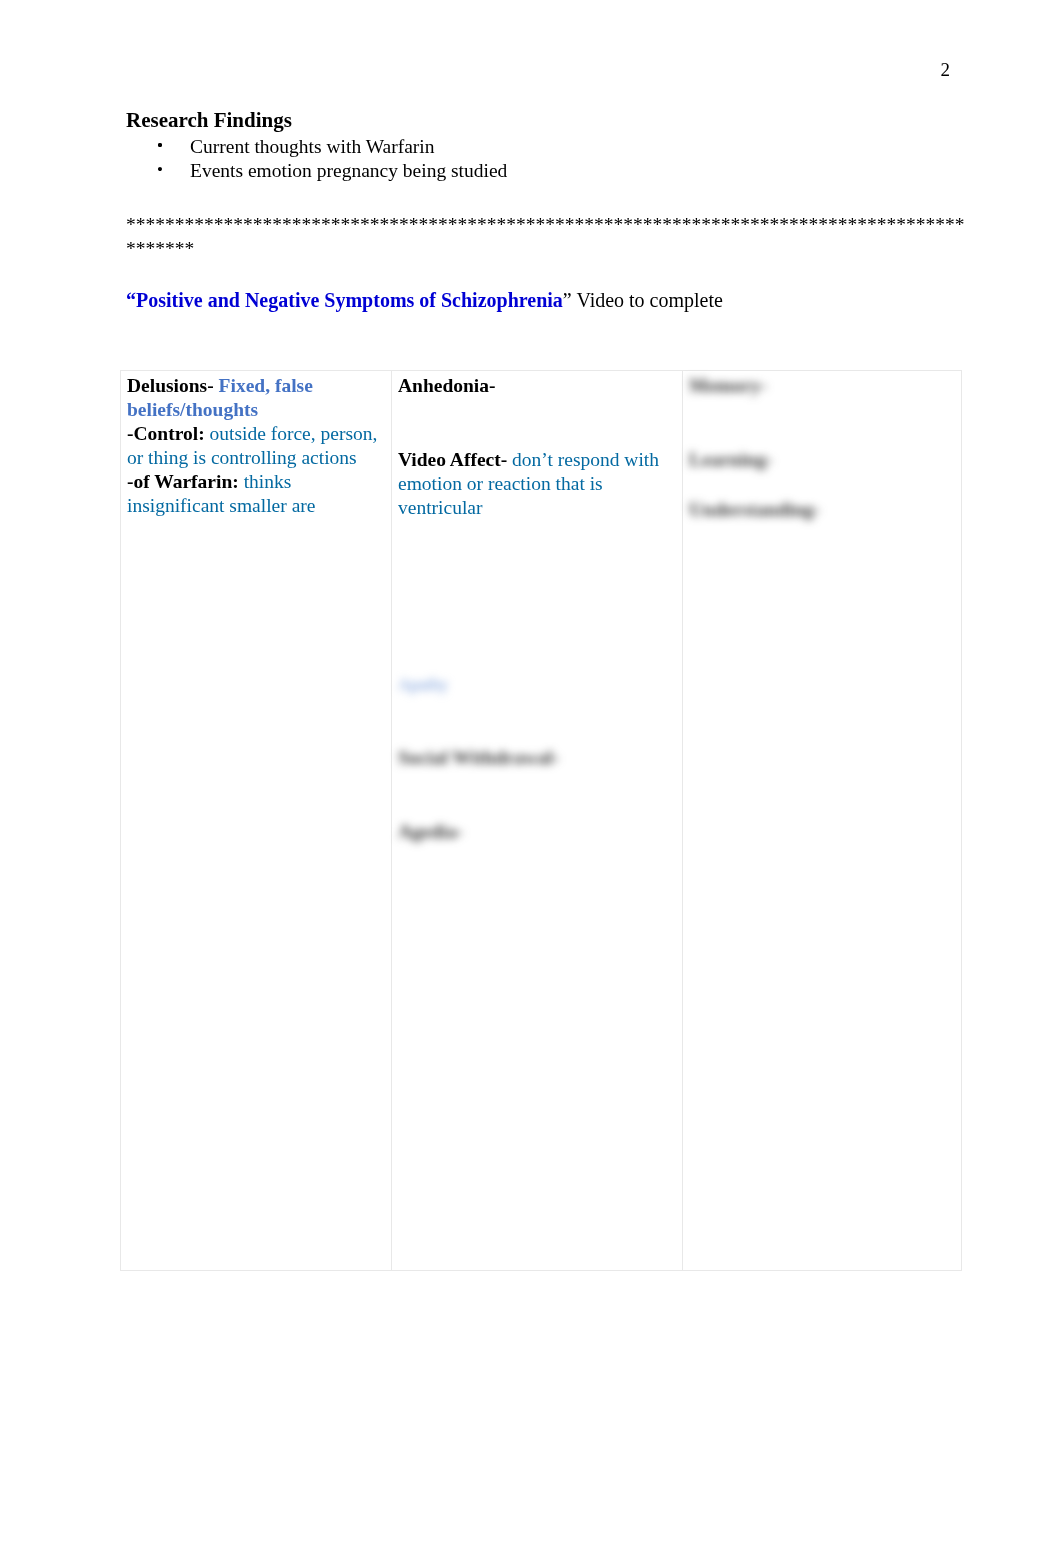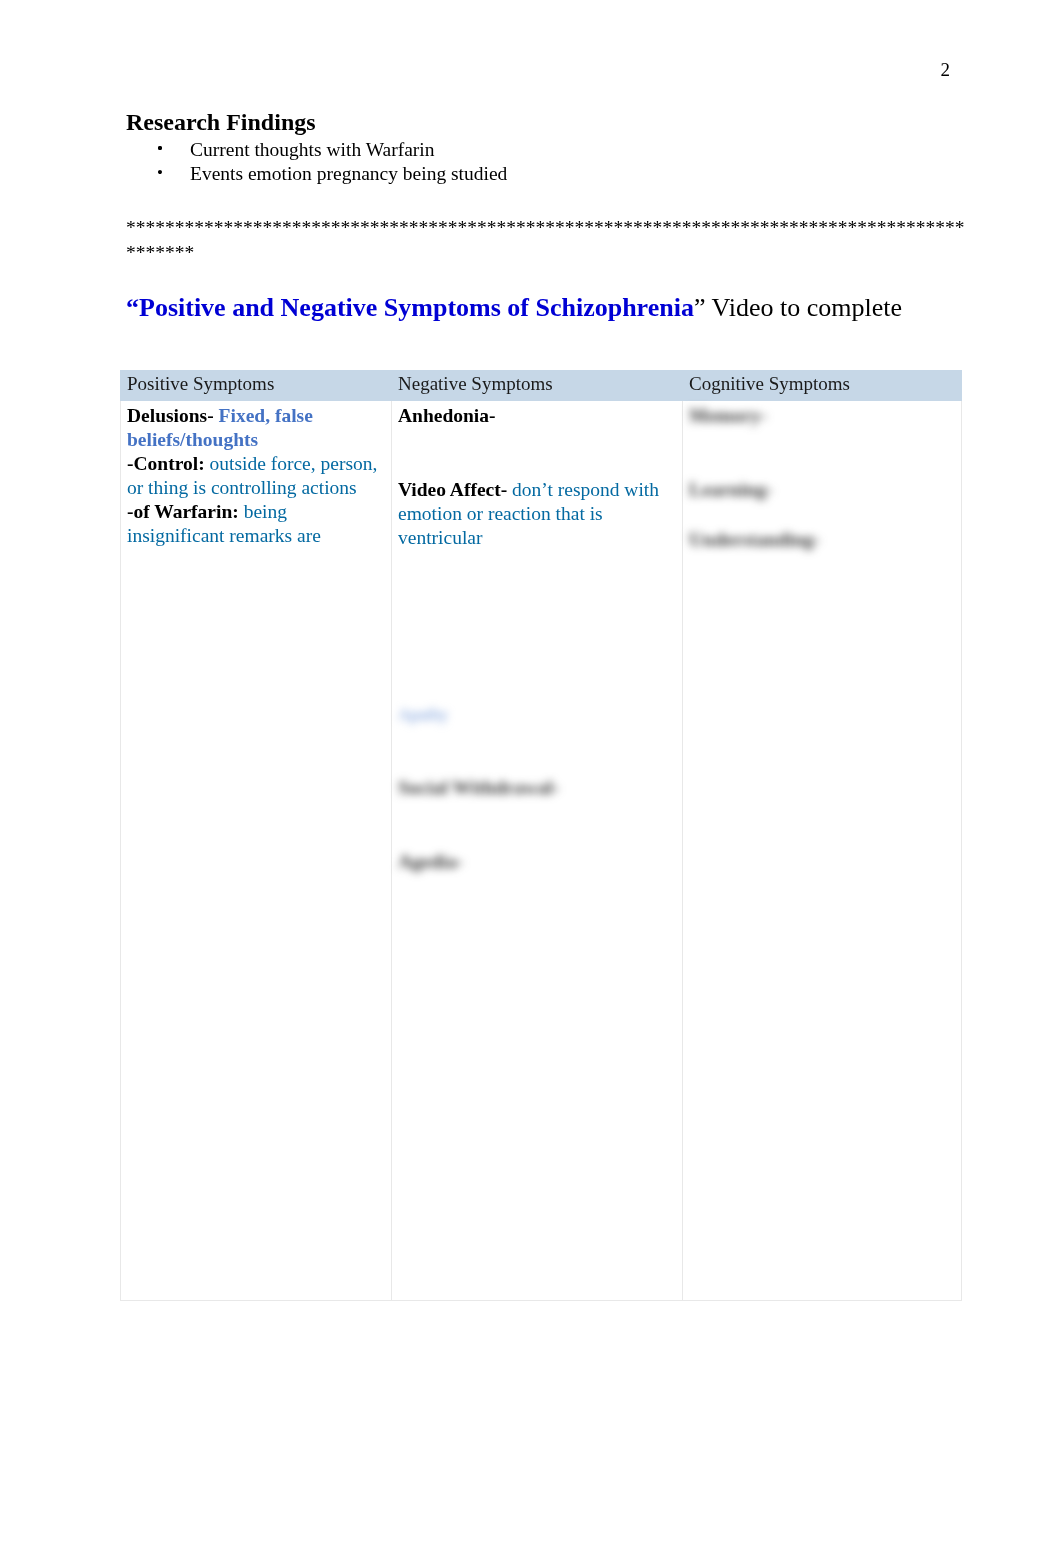--- a/index.html
+++ b/index.html
@@ -35,21 +35,21 @@
   
   .content {
     position: absolute;
     left: 126px;
     top: 108px;
     width: 850px;
   }
 
   .section-heading {
     font-weight: bold;
-    font-size: 24px;
+    font-size: 21px;
     line-height: 1.22;
     margin: 0 0 1px 0;
   }
 
   ul.bullets {
     list-style: none;
     margin: 0;
     padding: 0;
   }
   ul.bullets > li {
@@ -71,21 +71,21 @@
     margin-top: 30px;
     font-size: 19.5px;
     line-height: 1.235;
     letter-spacing: 0px;
     word-break: break-all;
     width: 848px;
   }
 
   .video-title {
     margin-top: 27px;
-    font-size: 26px;
+    font-size: 20px;
     line-height: 1.235;
   }
   .video-title .blue-bold {
     color: #0000d4;
     font-weight: bold;
   }
 
   
   .sym-table {
     position: absolute;
@@ -181,36 +181,31 @@
     <div class="asterisk-line">*********************************************************************************************</div>
 
     <div class="video-title">
       <span class="blue-bold">“</span><span class="blue-bold">Positive and Negative Symptoms of Schizophrenia</span><span>”</span><span> Video to complete</span>
     </div>
 
   </div>
 
   <table class="sym-table">
     <tbody>
-        <tr class="head">
-      <td class="col-1">Positive Symptoms</td>
-      <td class="col-2">Negative Symptoms</td>
-      <td class="col-3">Cognitive Symptoms</td>
-    </tr>
     <tr class="body">
 
       <td class="col-1">
         <div class="cell-line">
           <span class="term">Delusions-</span><span class="answer-bold"> Fixed, false beliefs/thoughts</span>
         </div>
         <div class="cell-line">
           <span class="term">-Control:</span><span class="answer"> outside force, person, or thing is controlling actions</span>
         </div>
         <div class="cell-line">
-          <span class="term">-of Warfarin:</span><span class="answer"> being insignificant remarks are</span>
+          <span class="term">-of Warfarin:</span><span class="answer"> thinks insignificant smaller are</span>
         </div>
       </td>
 
       <td class="col-2">
         <div class="cell-line">
           <span class="term">Anhedonia-</span><span class="answer"></span>
         </div>
         <div class="gap-md"></div>
         <div class="cell-line">
           <span class="term">Video Affect-</span><span class="answer"> don’t respond with emotion or reaction that is ventricular</span>

